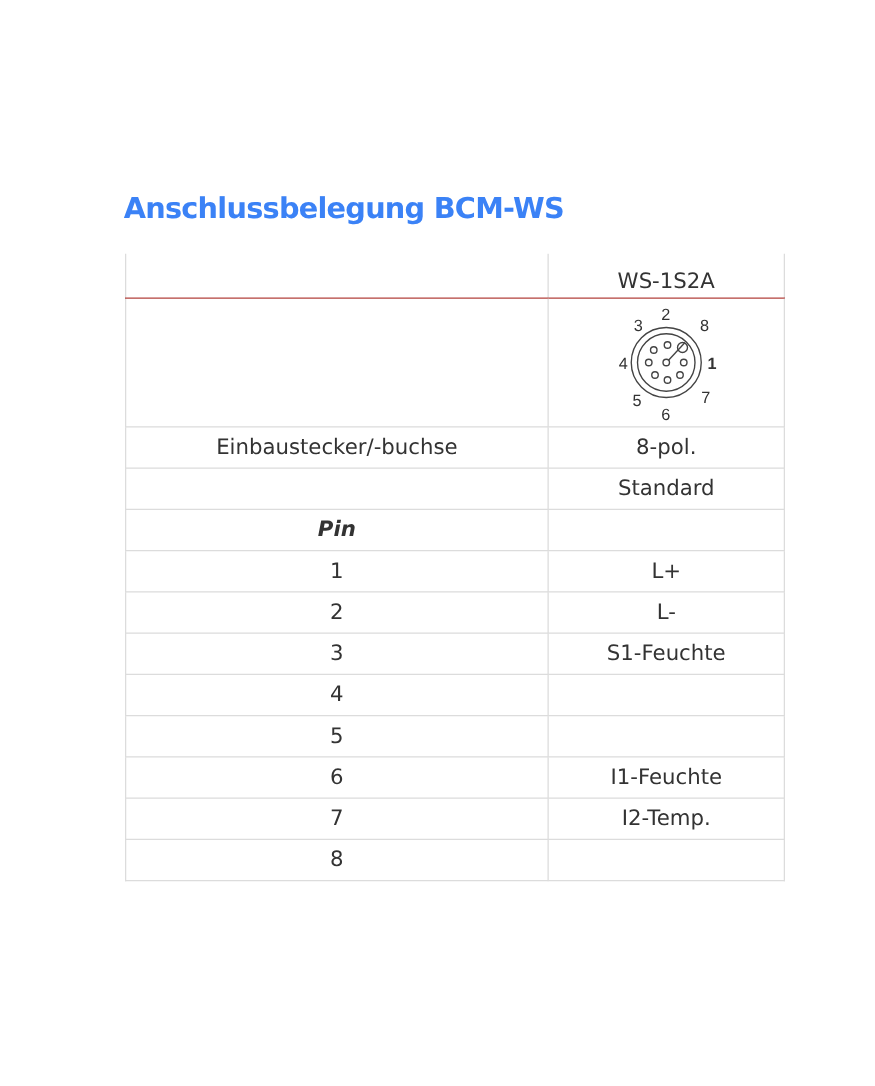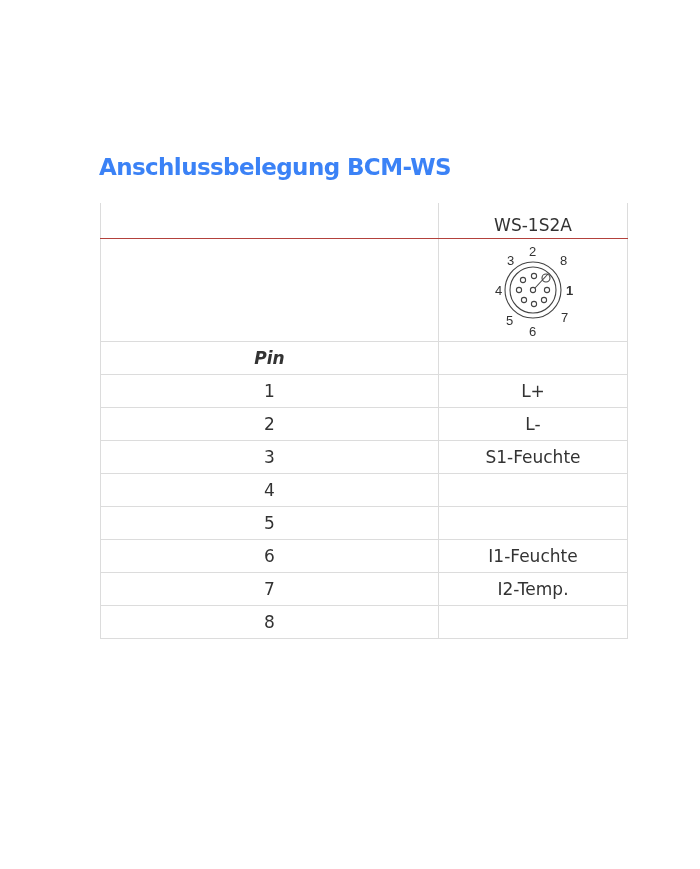--- a/index.html
+++ b/index.html
@@ -53,20 +53,28 @@
           <text x="72" y="23">8</text>
           <text x="7" y="53">4</text>
           <text x="78" y="53" font-weight="bold">1</text>
           <text x="18" y="83">5</text>
           <text x="73" y="80">7</text>
           <text x="41" y="94">6</text>
         </g>
       </svg>
     </td>
   </tr>
+  <tr>
+    <td class="c1">Einbaustecker/-buchse</td>
+    <td>8-pol.</td>
+  </tr>
+  <tr>
+    <td class="c1"></td>
+    <td>Standard</td>
+  </tr>
   <tr class="bold">
     <td class="c1">Pin</td>
     <td></td>
   </tr>
   <tr>
     <td class="c1">1</td>
     <td>L+</td>
   </tr>
   <tr>
     <td class="c1">2</td>

